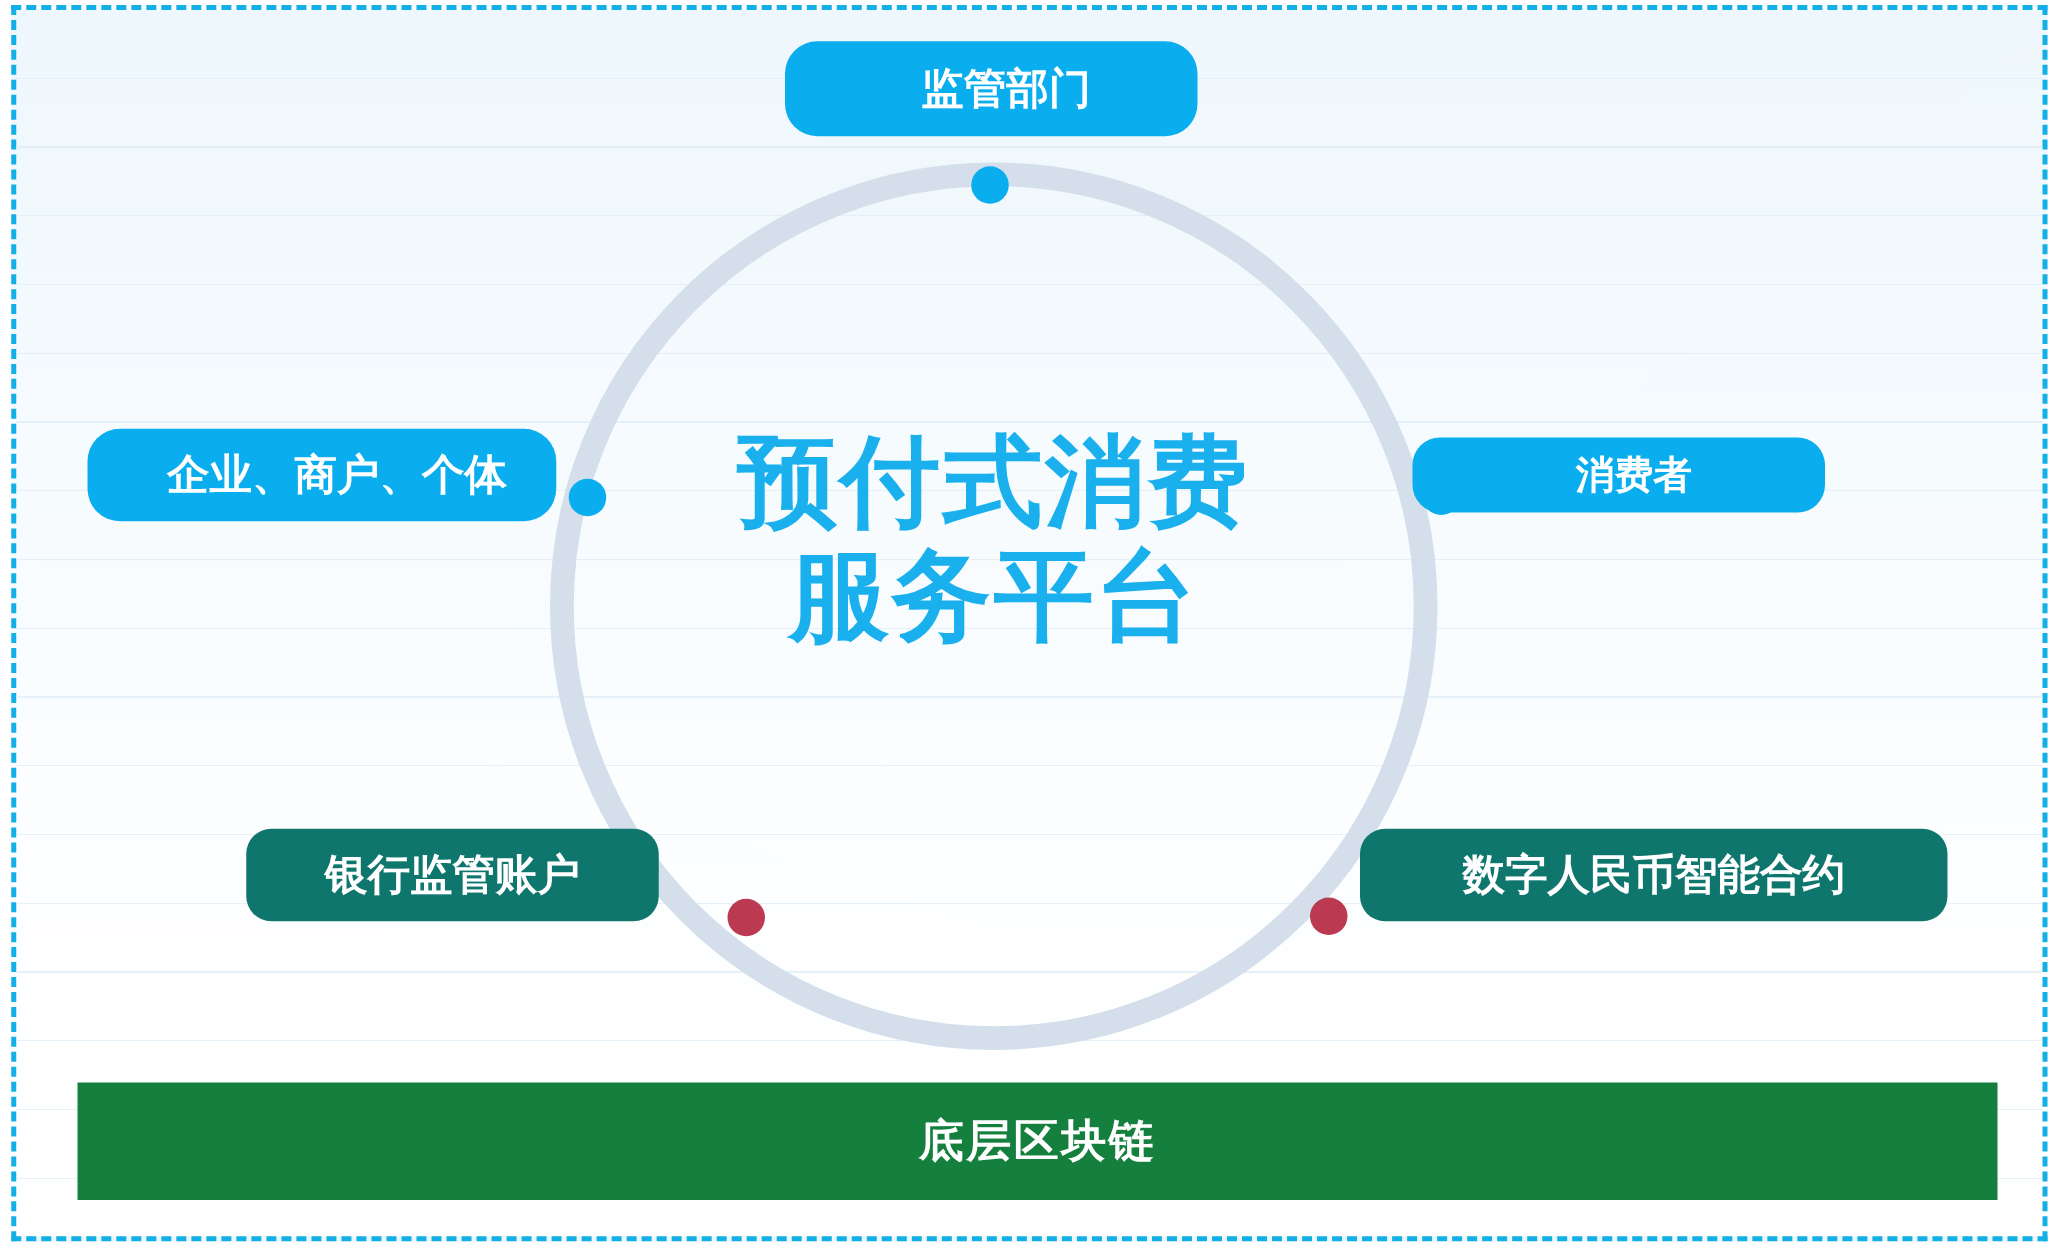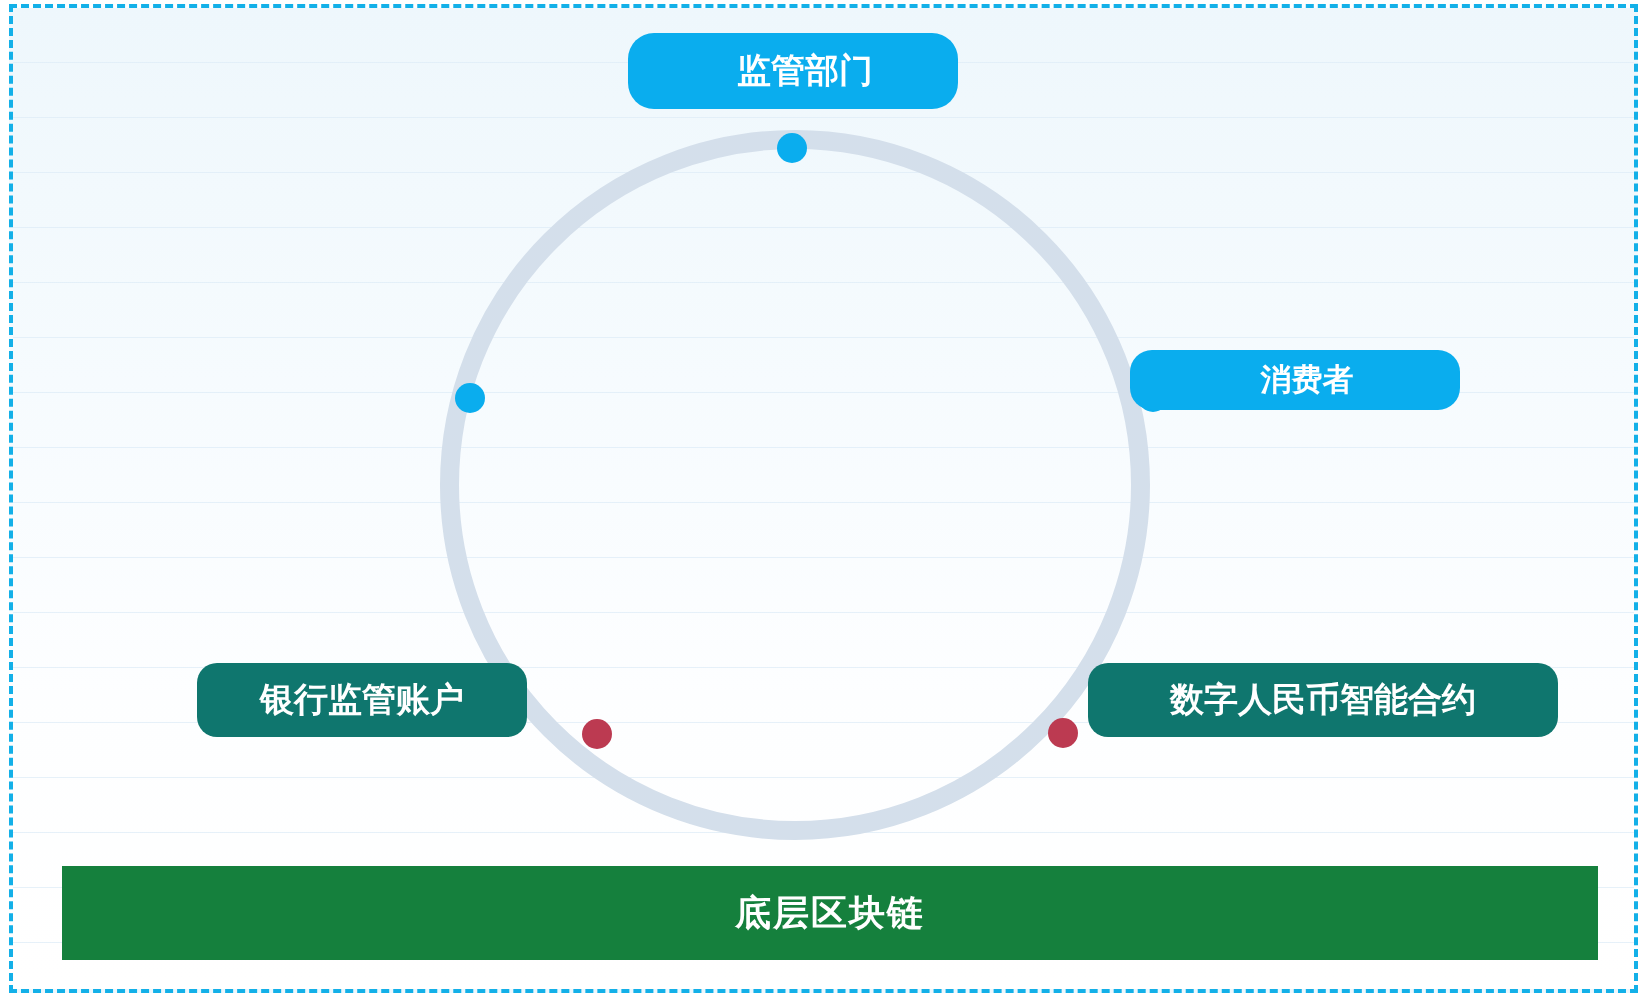--- a/index.html
+++ b/index.html
@@ -148,31 +148,38 @@
 </head>
 <body>
 
 <div id="stage">
 
   <div id="frame"></div>
   <div id="hairlines"></div>
 
   <div id="ring"></div>
 
+  <div id="center-label">
+    <div>预付式消费</div>
+    <div>服务平台</div>
+  </div>
 
   <div class="node-dot dot-blue" style="left:777px; top:133px;"></div>
   <div class="node-dot dot-blue" style="left:455px; top:383px;"></div>
   <div class="node-dot dot-blue" style="left:1138px; top:382px;"></div>
   <div class="node-dot dot-red" style="left:582px; top:719px;"></div>
   <div class="node-dot dot-red" style="left:1048px; top:718px;"></div>
 
   <div class="pill pill-blue" id="pill-top">
     <span>监管部门</span>
   </div>
 
+  <div class="pill pill-blue" id="pill-left">
+    <span>企业、商户、个体</span>
+  </div>
 
   <div class="pill pill-blue" id="pill-right">
     <span>消费者</span>
   </div>
 
   <div class="pill pill-red" id="pill-bottom-left">
     <span>银行监管账户</span>
   </div>
 
   <div class="pill pill-red" id="pill-bottom-right">

